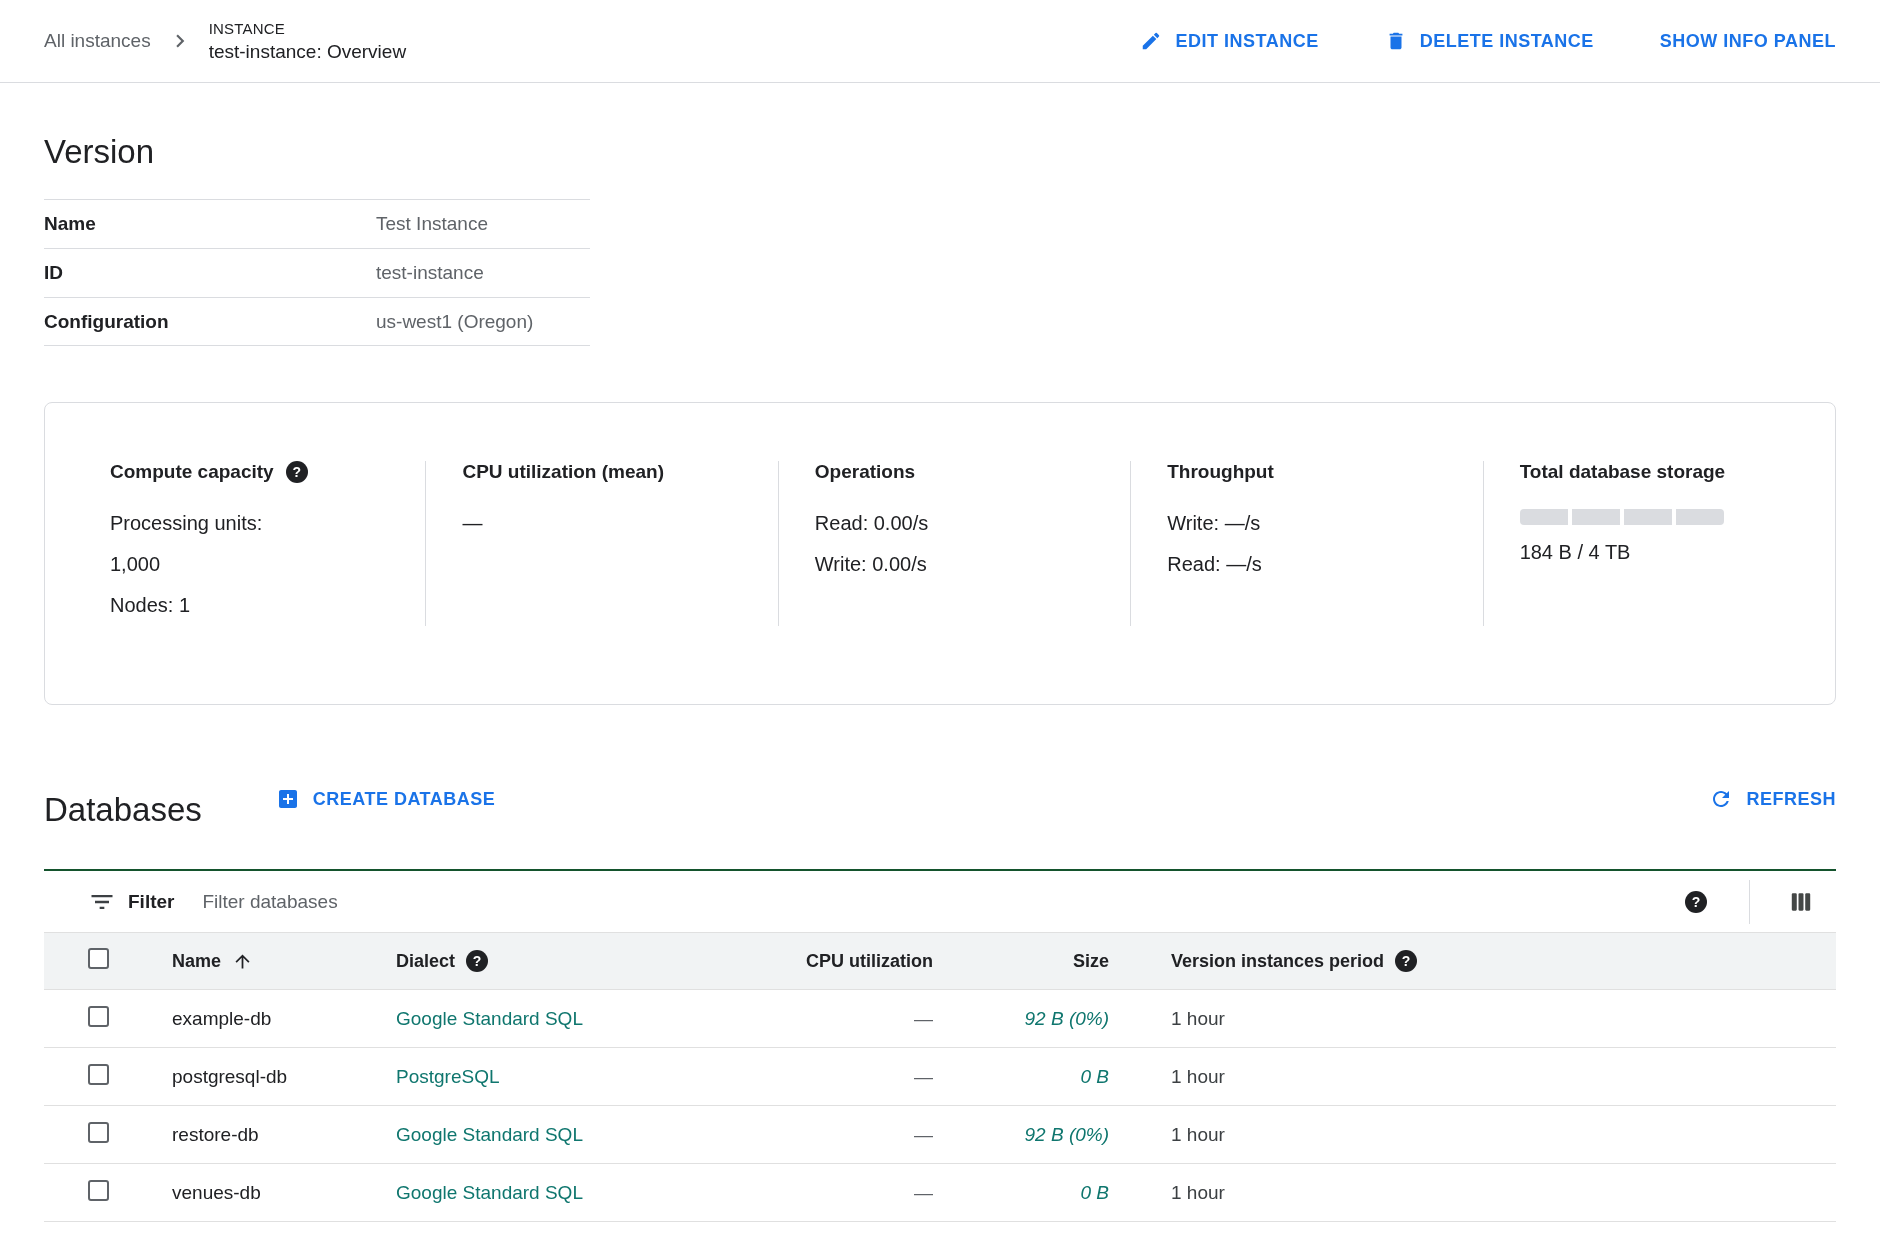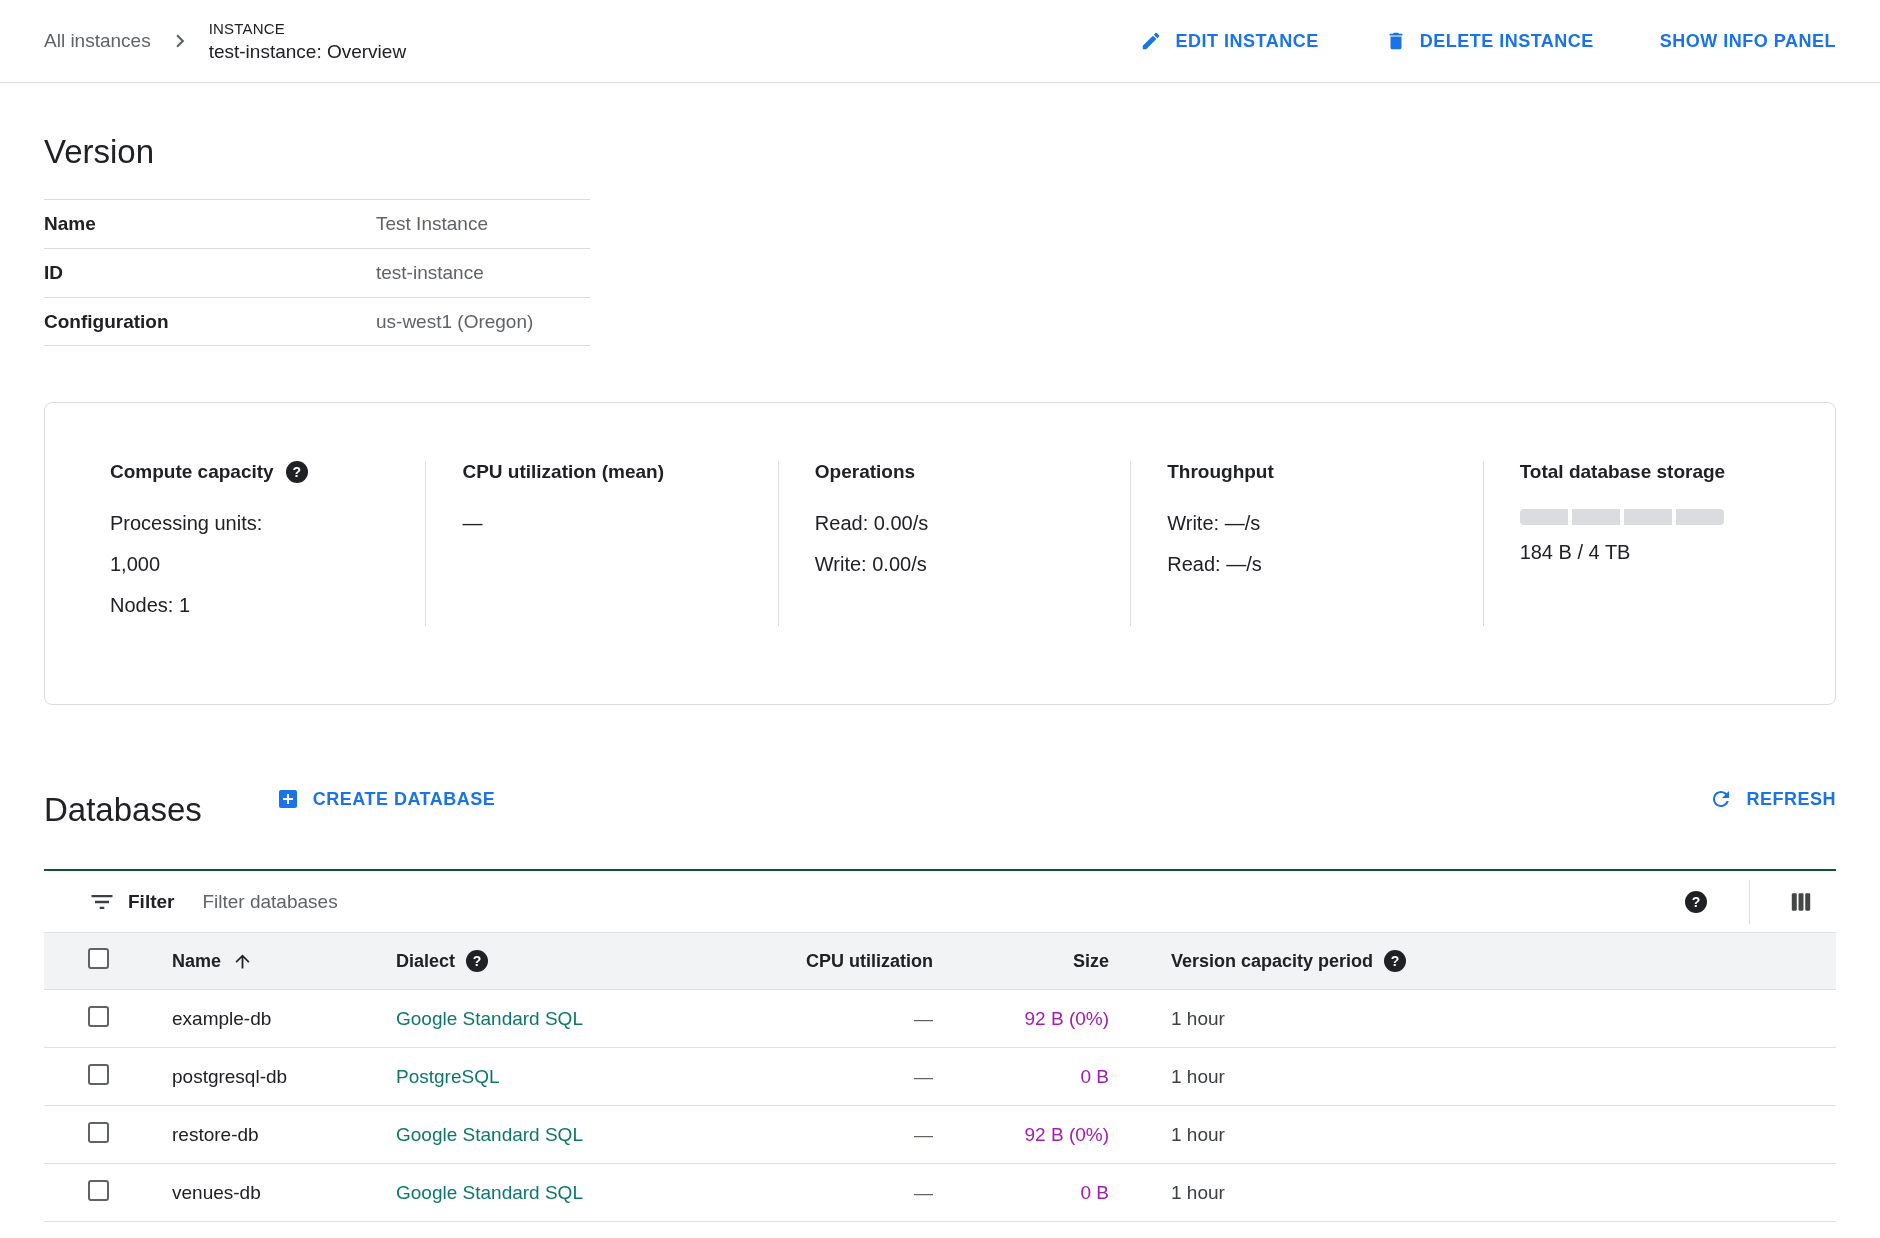--- a/index.html
+++ b/index.html
@@ -74,21 +74,21 @@
   .cell-check { padding-left:44px; }
   .cell-name-pad { padding-left:6px; }
   .th-flex { display:inline-flex; align-items:center; gap:11px; }
   .sort-icon { display:inline-flex; }
   .sort-icon svg { width:21px; height:21px; fill:#202124; display:block; }
   .cell-right { text-align:right; }
   .col-retention { padding-left:62px; }
   td.cell-name { color:#202124; }
   td.cell-dialect { color:#0f766e; }
   td.cell-cpu { color:#5f6368; }
-  td.cell-size { color:#a21caf; }
+  td.cell-size { color:#0f766e;font-style:italic; }
   td.col-retention { color:#3c4043; }
   .checkbox { display:inline-block; width:21px; height:21px; border:2px solid #5f6368; border-radius:3px; cursor:pointer; background:#fff; }
 </style>
 </head>
 <body>
 
 <header class="topbar">
   <div class="topbar-left">
     <span class="breadcrumb-link">All instances</span>
     <span class="crumb-chevron">
@@ -252,21 +252,21 @@
           <th>
             <span class="th-flex">
               <span>Dialect</span>
               <span class="help-icon"></span>
             </span>
           </th>
           <th class="cell-right">CPU utilization</th>
           <th class="cell-right">Size</th>
           <th class="col-retention">
             <span class="th-flex">
-              <span>Version capacity period</span>
+              <span>Version instances period</span>
               <span class="help-icon"></span>
             </span>
           </th>
         </tr>
       </thead>
       <tbody>
         <tr>
           <td class="cell-check"><span class="checkbox"></span></td>
           <td class="cell-name cell-name-pad">example-db</td>
           <td class="cell-dialect">Google Standard SQL</td>

